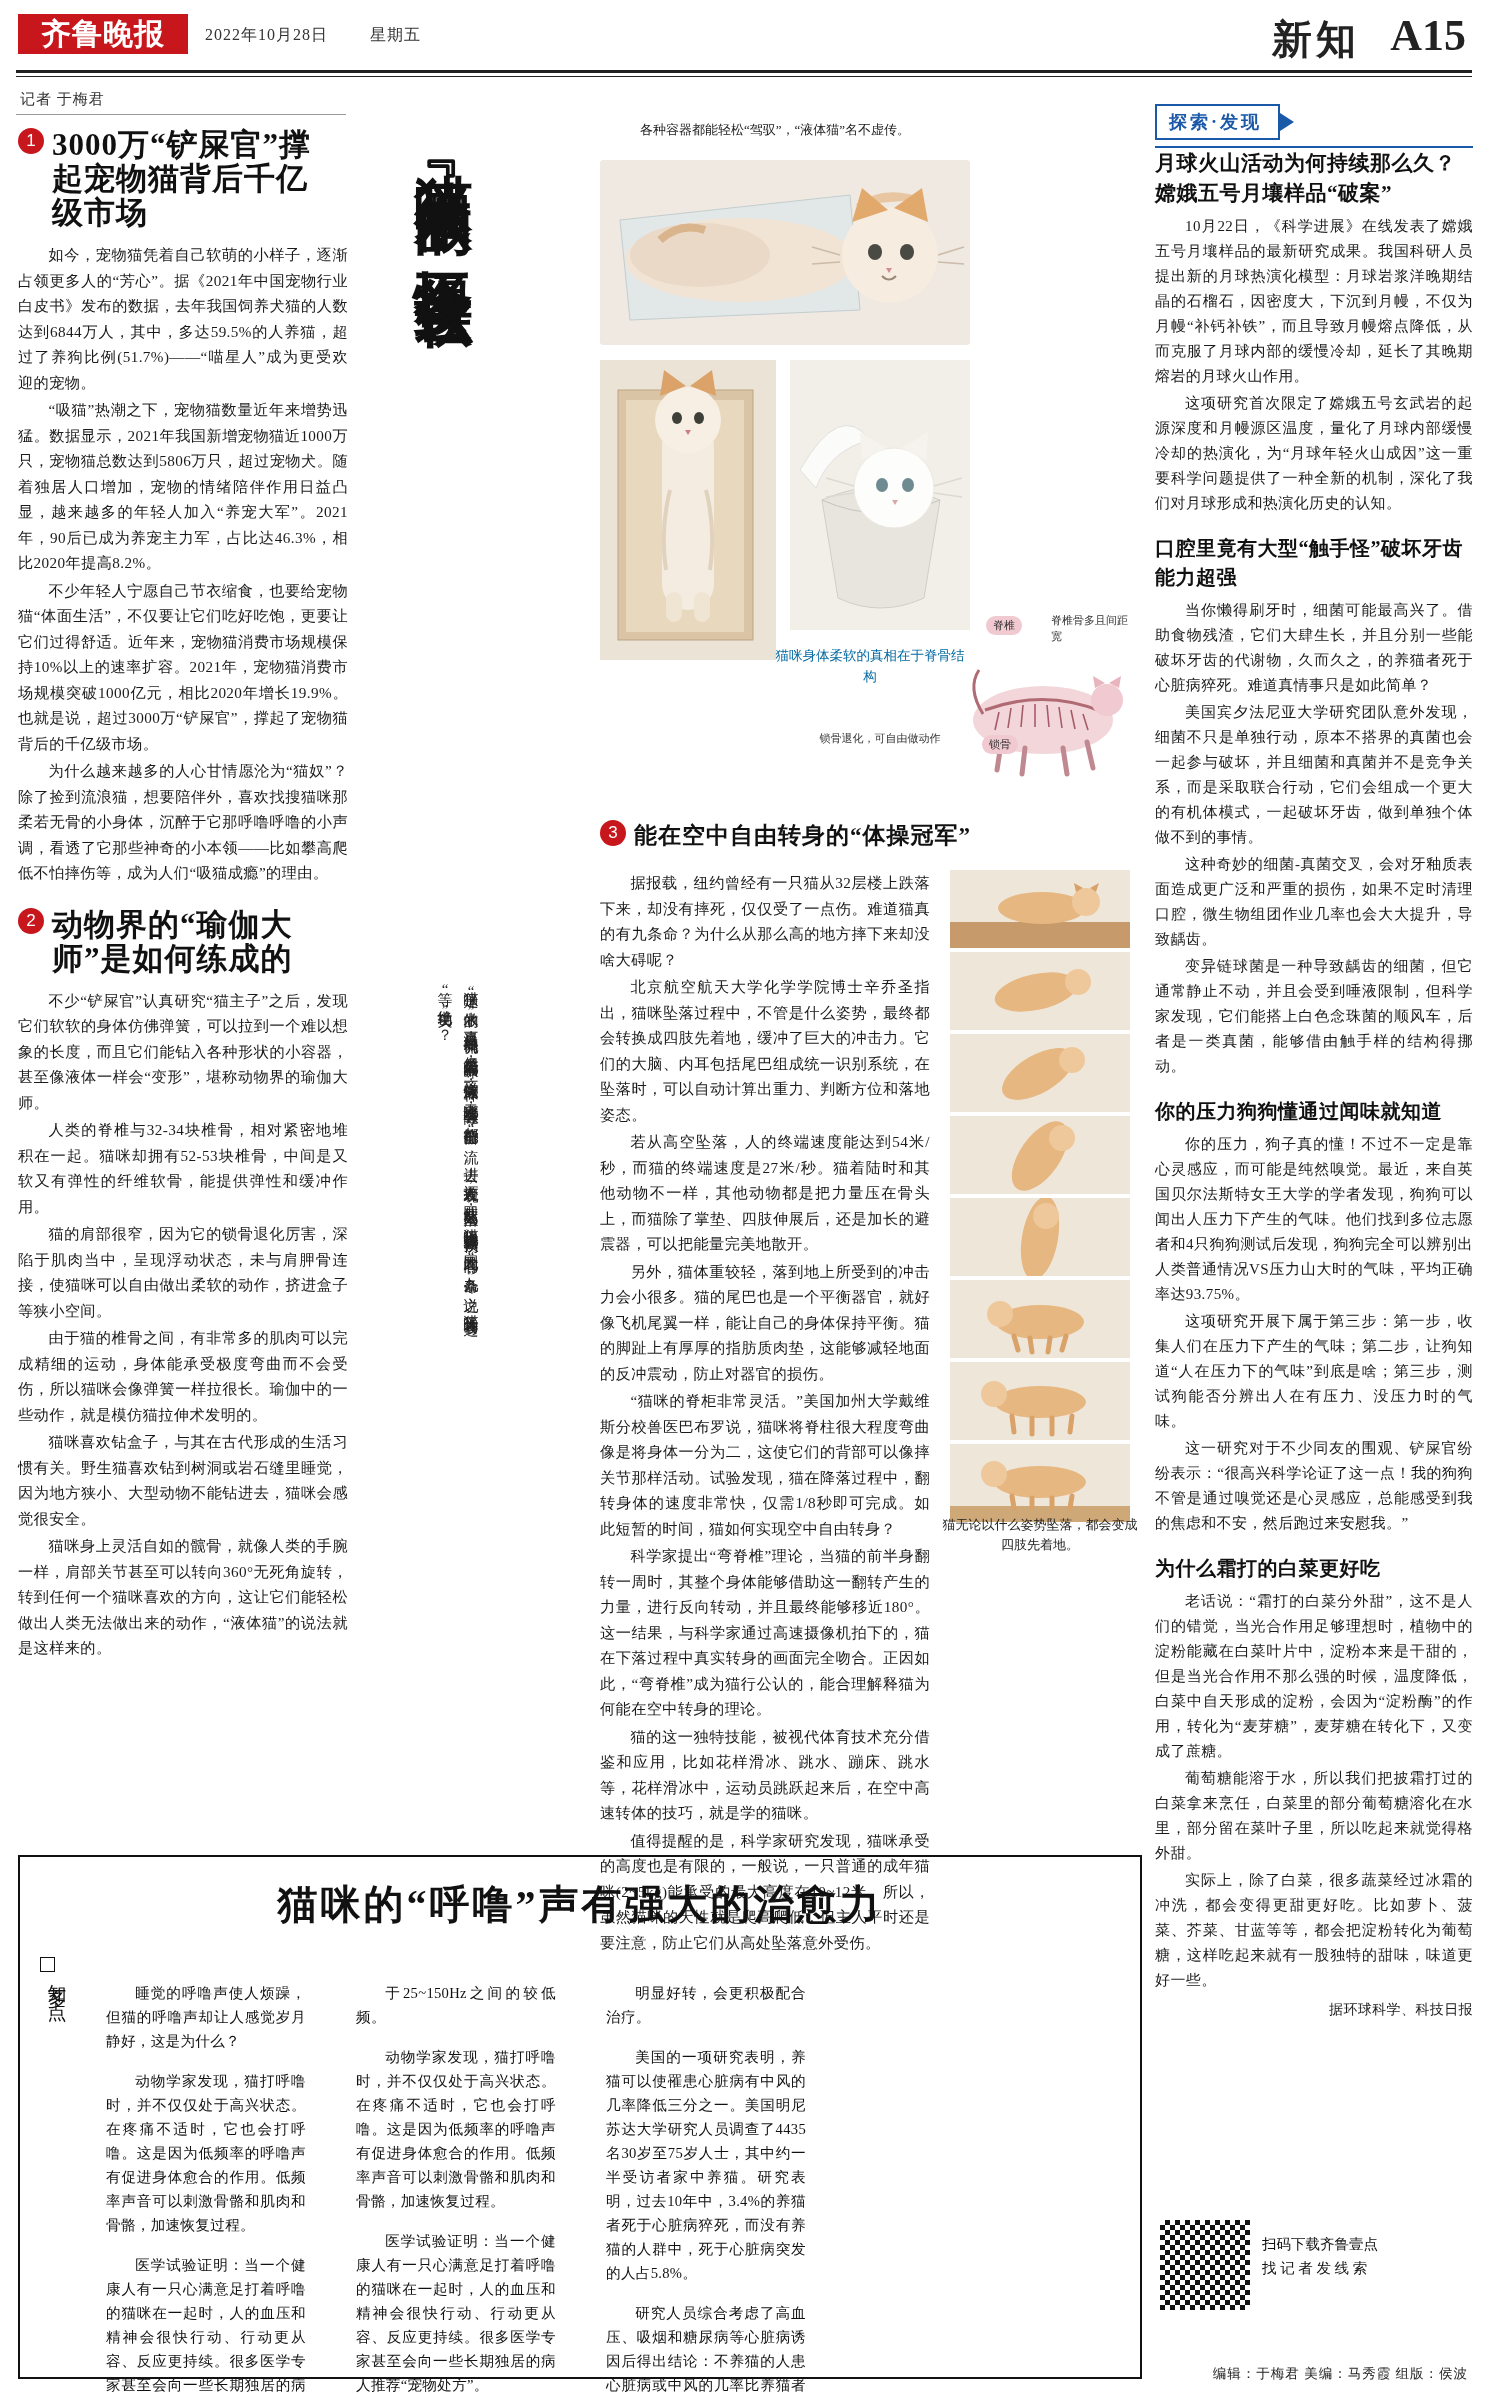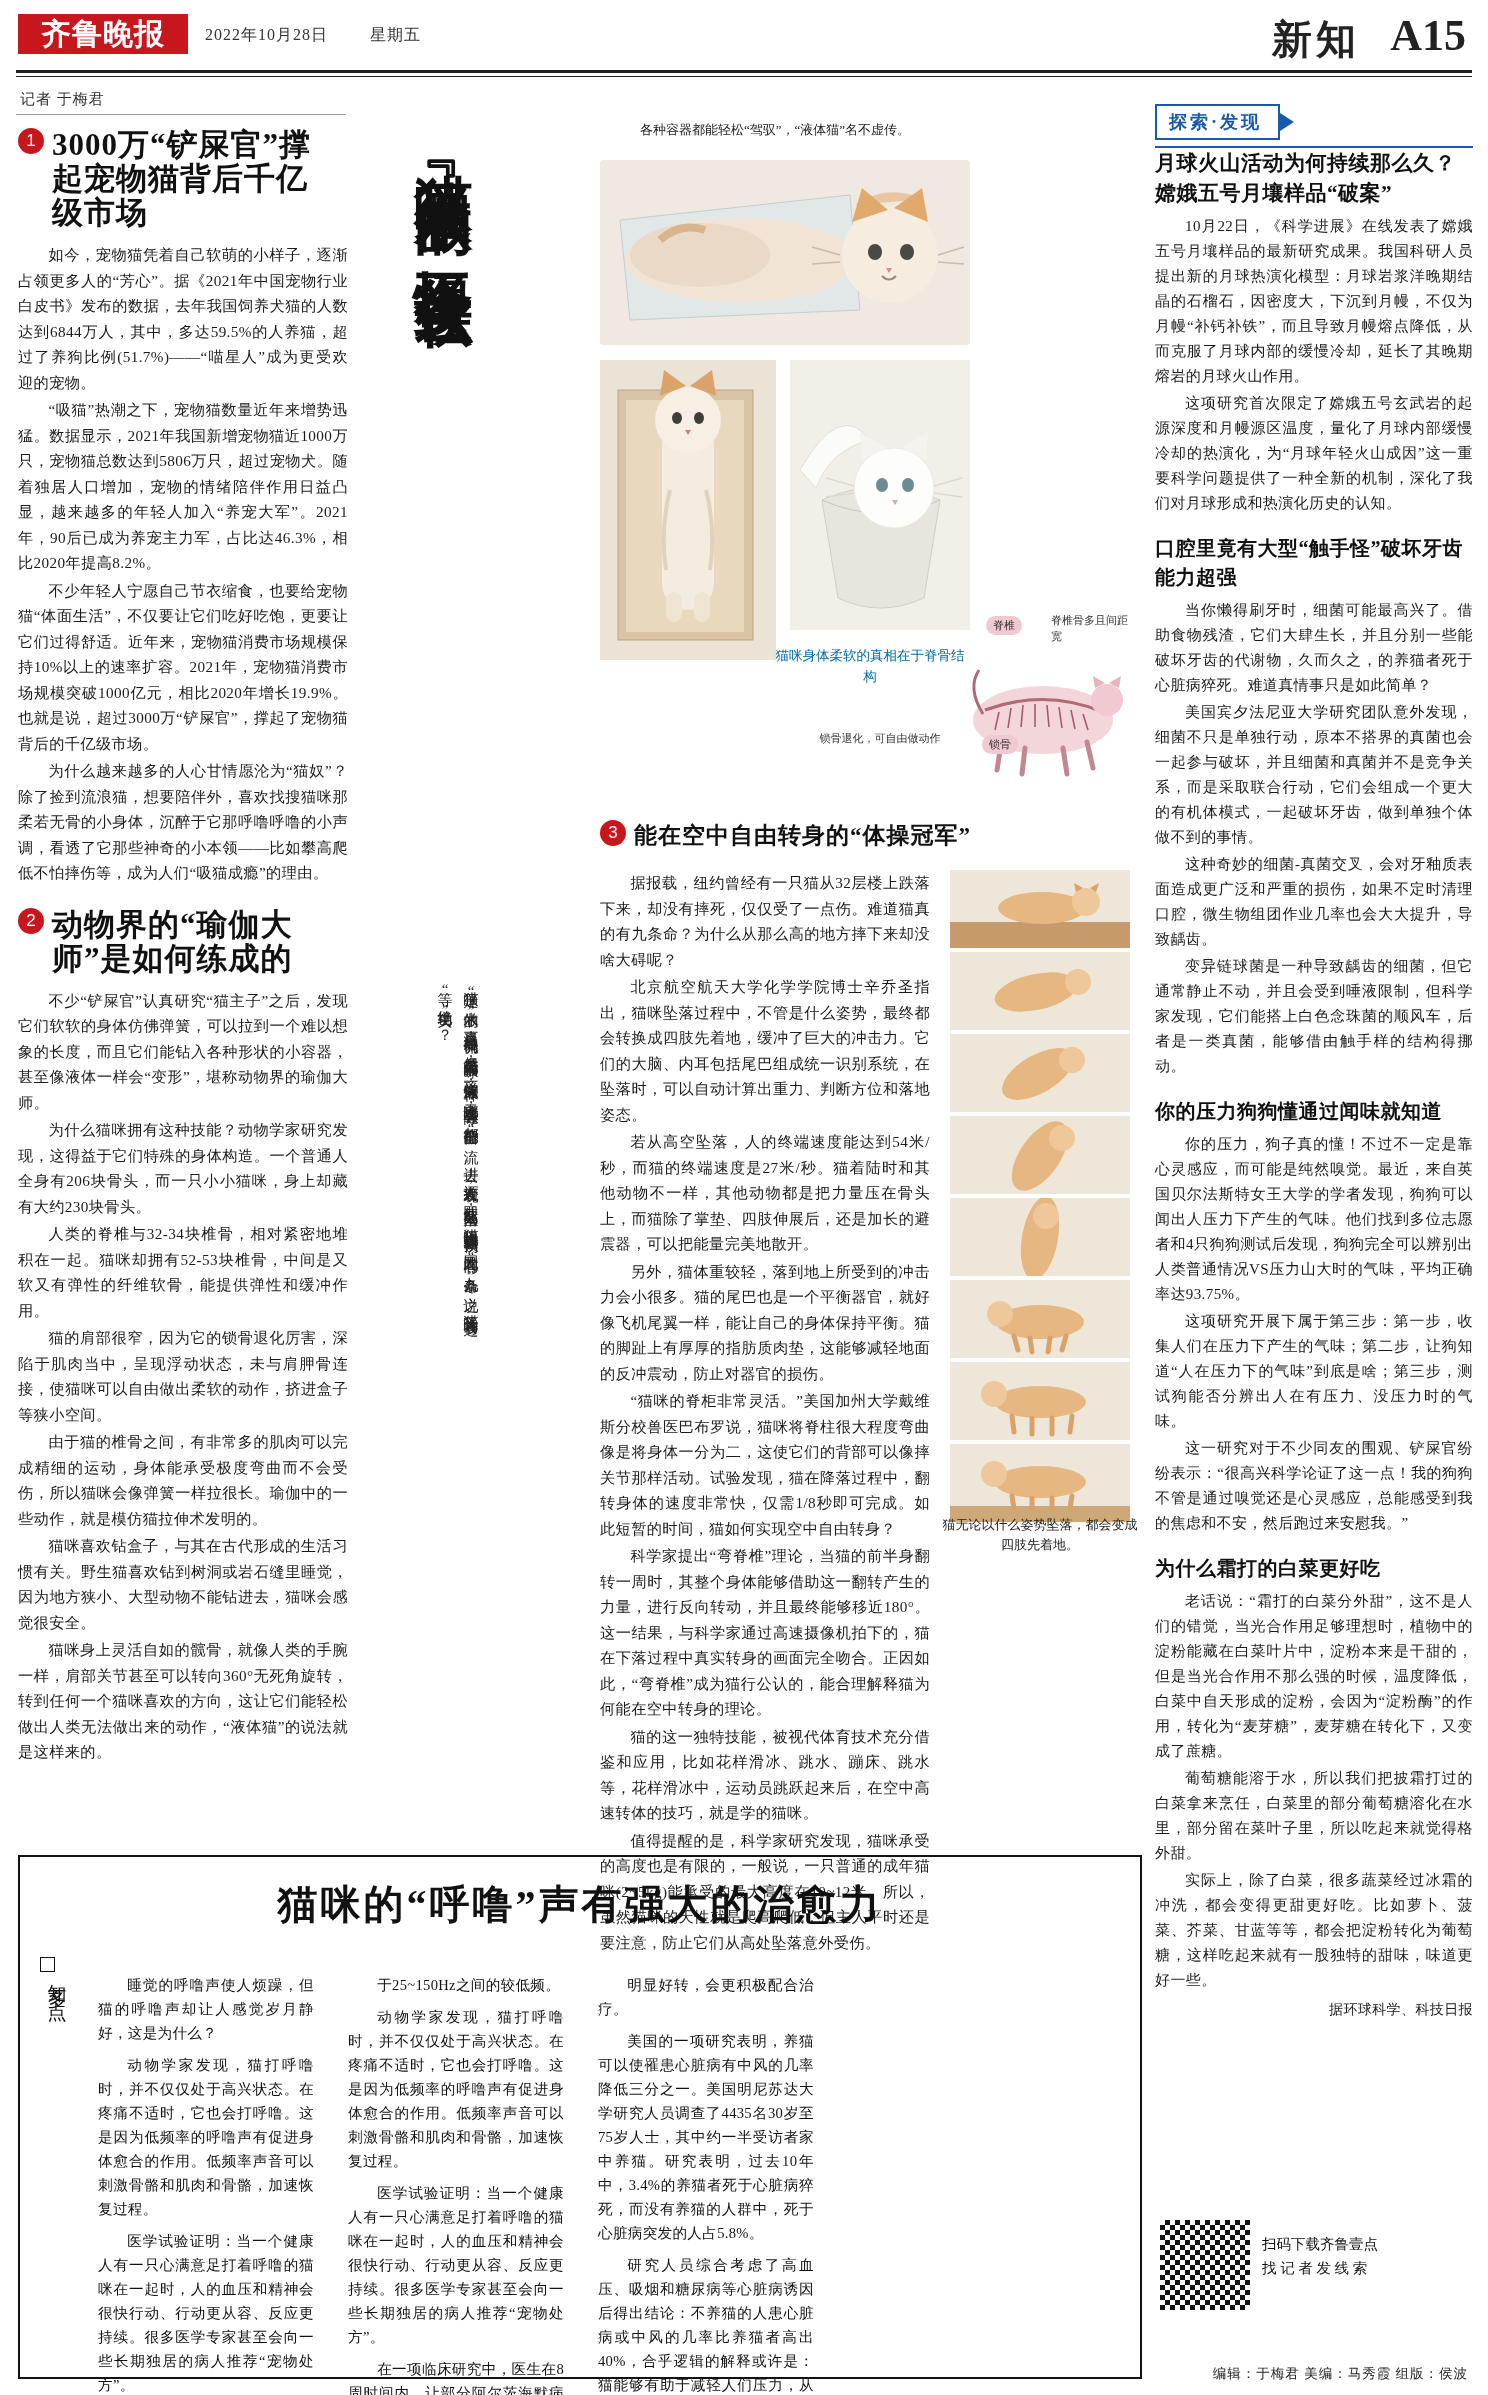--- a/index.html
+++ b/index.html
@@ -112,21 +112,21 @@
     position:absolute;left:0;top:20px;width:1120px;text-align:center;
     font-size:40px;font-weight:bold;letter-spacing:3px;
   }
   .bb-side{
     position:absolute;left:18px;top:112px;width:36px;
     writing-mode:vertical-rl;text-orientation:upright;
     font-size:19px;letter-spacing:6px;line-height:34px;color:#111;
   }
   .bb-side-sq{position:absolute;left:20px;top:100px;width:13px;height:13px;border:1.5px solid #111;}
   .bb-col{position:absolute;top:108px;width:232px;font-size:14.6px;line-height:24px;text-align:justify;letter-spacing:0.3px;}
-  .bb-col p{margin:8px;text-indent:2em;}
+  .bb-col p{margin:16px;text-indent:2em;}
   .bb-c1{left:70px;} .bb-c2{left:320px;} .bb-c3{left:570px;} .bb-c4{left:820px;width:270px;}
 
   
   .qrbox{position:absolute;left:1160px;top:2220px;width:90px;height:90px;background:#fff;}
   .qr{width:90px;height:90px;background:
      repeating-conic-gradient(#111 0 25%, #fff 0 50%) 0 0/10px 10px;}
   .qr-text{position:absolute;left:1262px;top:2232px;font-size:14.5px;line-height:24px;color:#111;}
   .credits{position:absolute;right:20px;bottom:12px;font-size:13.5px;color:#222;letter-spacing:1px;}
 
   
@@ -160,21 +160,20 @@
       <p>“吸猫”热潮之下，宠物猫数量近年来增势迅猛。数据显示，2021年我国新增宠物猫近1000万只，宠物猫总数达到5806万只，超过宠物犬。随着独居人口增加，宠物的情绪陪伴作用日益凸显，越来越多的年轻人加入“养宠大军”。2021年，90后已成为养宠主力军，占比达46.3%，相比2020年提高8.2%。</p>
       <p>不少年轻人宁愿自己节衣缩食，也要给宠物猫“体面生活”，不仅要让它们吃好吃饱，更要让它们过得舒适。近年来，宠物猫消费市场规模保持10%以上的速率扩容。2021年，宠物猫消费市场规模突破1000亿元，相比2020年增长19.9%。也就是说，超过3000万“铲屎官”，撑起了宠物猫背后的千亿级市场。</p>
       <p>为什么越来越多的人心甘情愿沦为“猫奴”？除了捡到流浪猫，想要陪伴外，喜欢找搜猫咪那柔若无骨的小身体，沉醉于它那呼噜呼噜的小声调，看透了它那些神奇的小本领——比如攀高爬低不怕摔伤等，成为人们“吸猫成瘾”的理由。</p>
     </div>
 
     <div class="headline-block" style="margin-top:22px;">
       <span class="hl-num">2</span><span class="hl-text">动物界的“瑜伽大师”是如何练成的</span>
     </div>
     <div class="bodytext">
       <p>不少“铲屎官”认真研究“猫主子”之后，发现它们软软的身体仿佛弹簧，可以拉到一个难以想象的长度，而且它们能钻入各种形状的小容器，甚至像液体一样会“变形”，堪称动物界的瑜伽大师。</p>
-      <p>为什么猫咪拥有这种技能？动物学家研究发现，这得益于它们特殊的身体构造。一个普通人全身有206块骨头，而一只小小猫咪，身上却藏有大约230块骨头。</p>
       <p>人类的脊椎与32-34块椎骨，相对紧密地堆积在一起。猫咪却拥有52-53块椎骨，中间是又软又有弹性的纤维软骨，能提供弹性和缓冲作用。</p>
       <p>猫的肩部很窄，因为它的锁骨退化厉害，深陷于肌肉当中，呈现浮动状态，未与肩胛骨连接，使猫咪可以自由做出柔软的动作，挤进盒子等狭小空间。</p>
       <p>由于猫的椎骨之间，有非常多的肌肉可以完成精细的运动，身体能承受极度弯曲而不会受伤，所以猫咪会像弹簧一样拉很长。瑜伽中的一些动作，就是模仿猫拉伸术发明的。</p>
       <p>猫咪喜欢钻盒子，与其在古代形成的生活习惯有关。野生猫喜欢钻到树洞或岩石缝里睡觉，因为地方狭小、大型动物不能钻进去，猫咪会感觉很安全。</p>
       <p>猫咪身上灵活自如的髋骨，就像人类的手腕一样，肩部关节甚至可以转向360°无死角旋转，转到任何一个猫咪喜欢的方向，这让它们能轻松做出人类无法做出来的动作，“液体猫”的说法就是这样来的。</p>
     </div>
   </div>
 
   <div class="vtitle">猫咪是『水做的』？怪不得这么软</div>
   <div class="vtitle-sub">猫咪是“水做的”泛虽然只是一句调侃，但柔若无骨的猫咪，确实像液体一样，无论哪里有缝隙，都能把自己“流”进去。还有人发现，即使从高处坠落，猫咪也很少有致命损伤。因此民间有“九条命”之说，猫咪又为啥有这等“绝世功夫”？</div>

